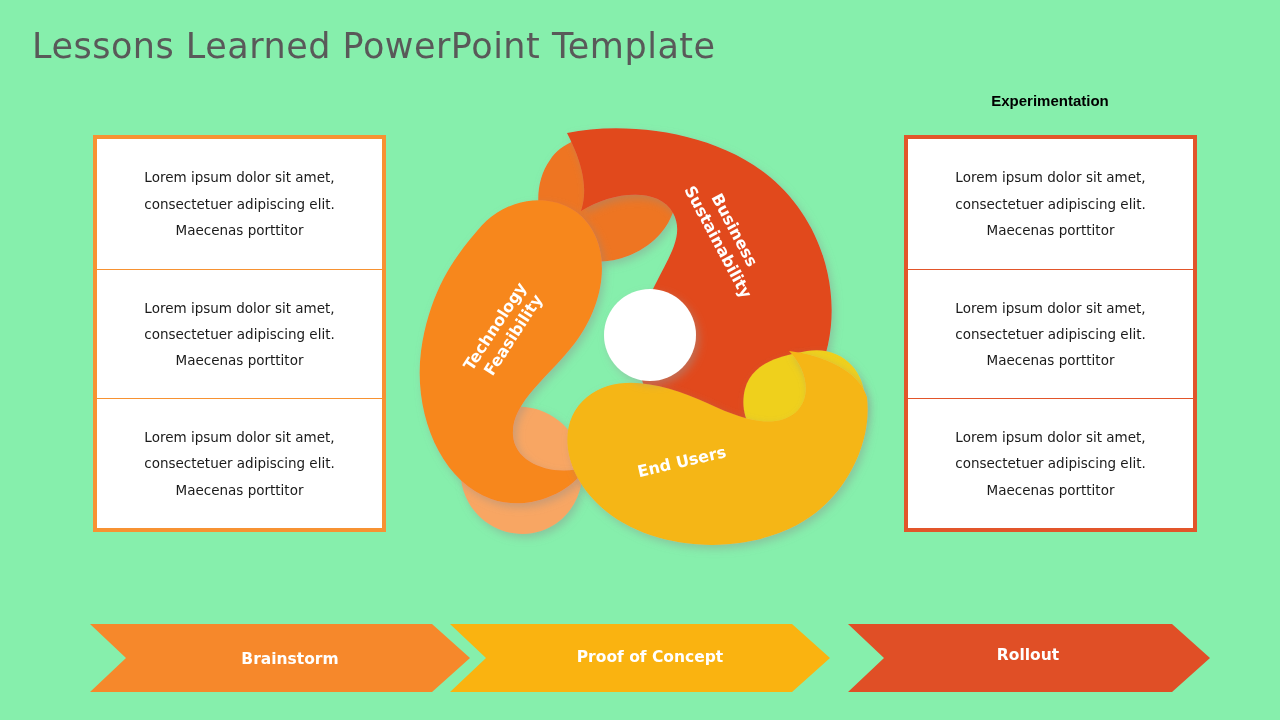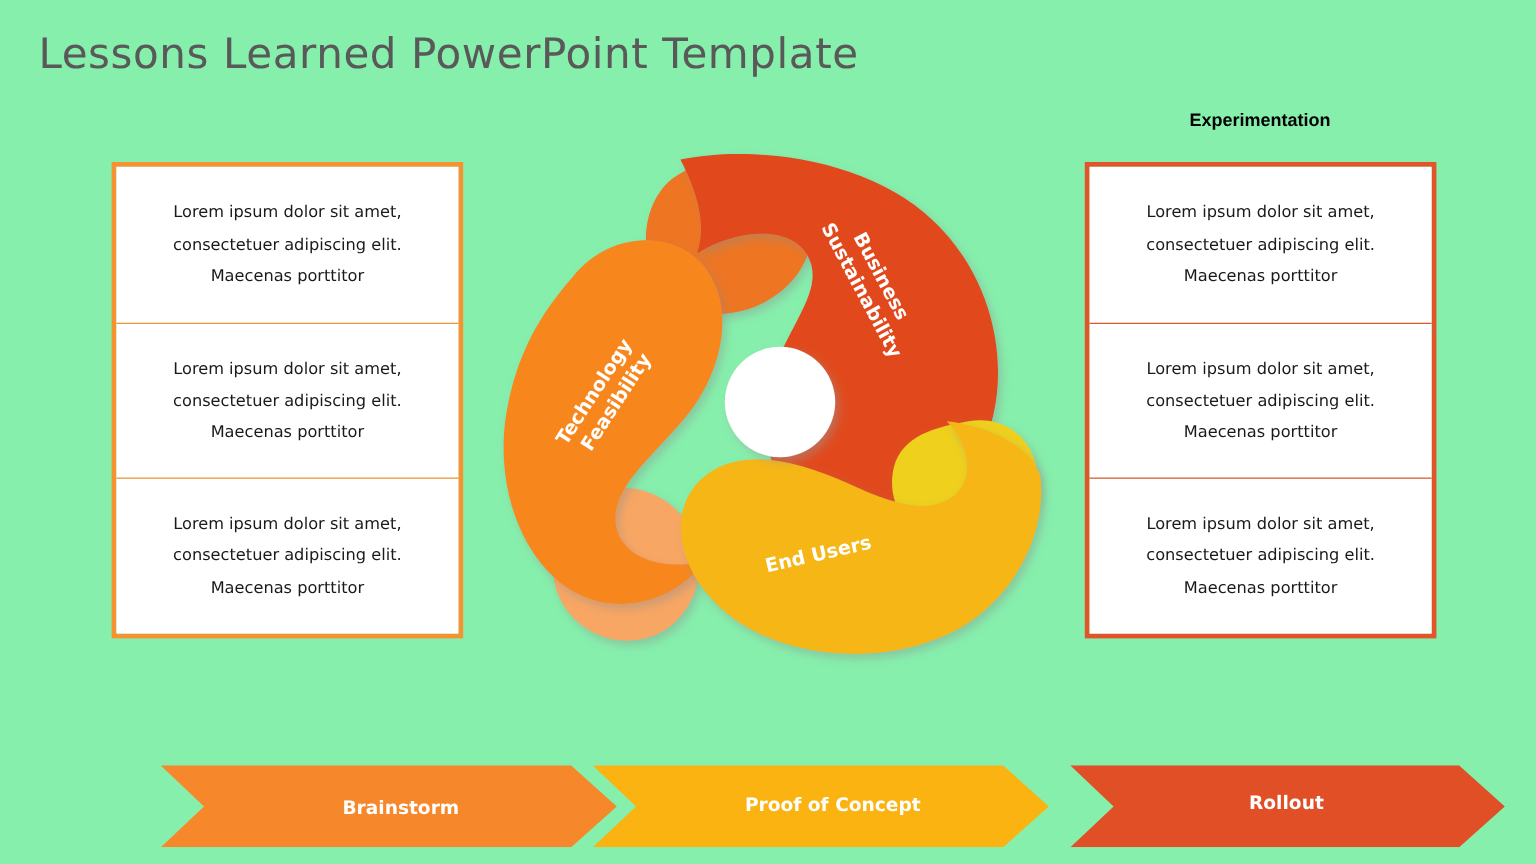--- a/index.html
+++ b/index.html
@@ -50,21 +50,21 @@
   .pinwheel{position:absolute;left:415px;top:115px;width:470px;height:430px;}
   .pinwheel svg{display:block;width:470px;height:430px;overflow:visible;}
 
   .petal-label{
     fill:#fff;font-weight:bold;
     font-family:"DejaVu Sans","Liberation Sans",sans-serif;
     paint-order:stroke;
   }
 
   
-  .banner{position:absolute;left:0;top:630px;width:1056px;height:76px;padding-left:44px;}
+  .banner{position:absolute;left:0;top:616px;width:1056px;height:76px;}
   .banner svg{display:block;width:1280px;height:76px;}
   .chev-label{
     fill:#fff;font-size:15.5px;font-weight:bold;text-anchor:middle;
     font-family:"DejaVu Sans","Liberation Sans",sans-serif;
   }
 </style>
 </head>
 <body>
 
 <div class="slide">

